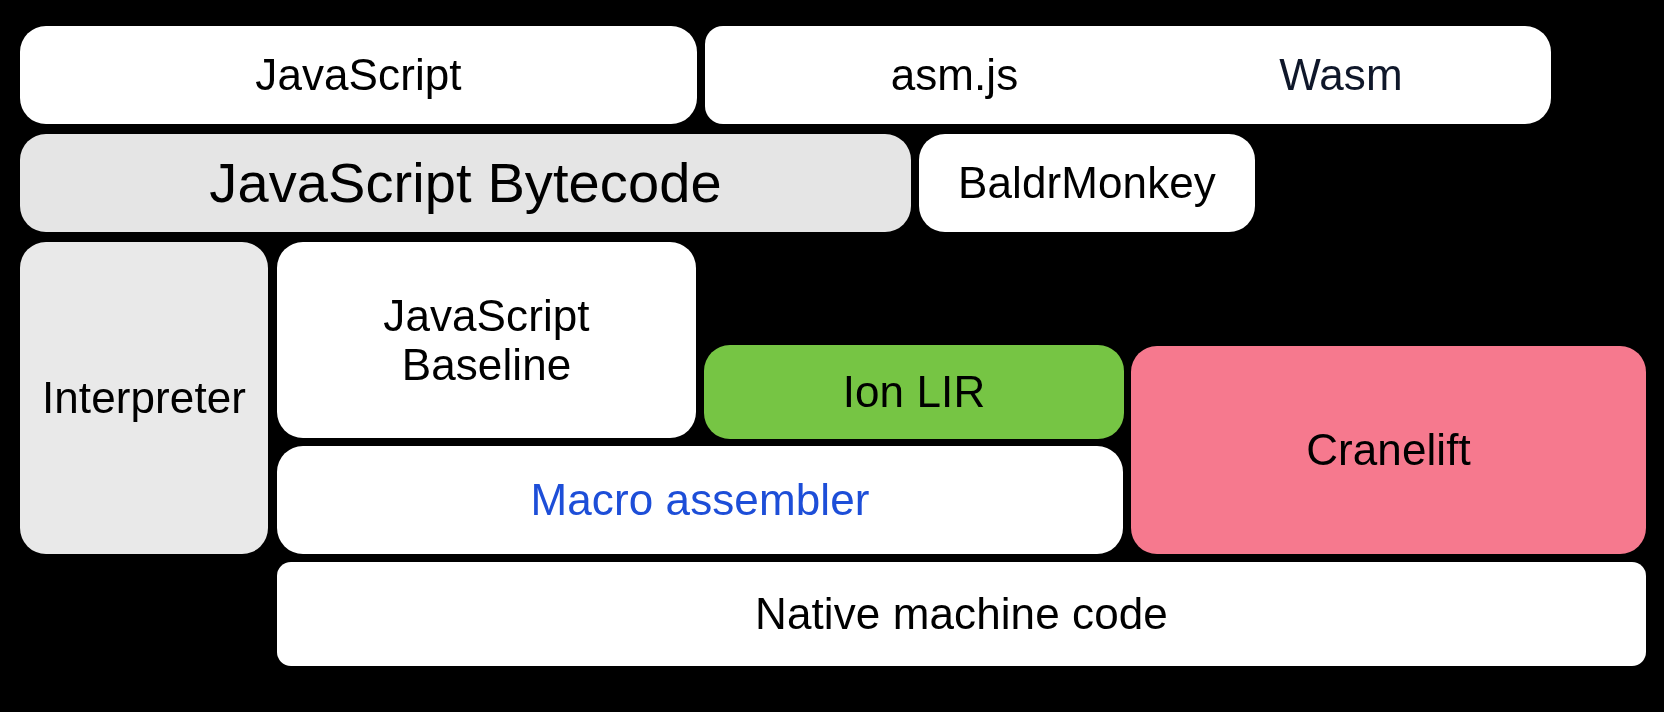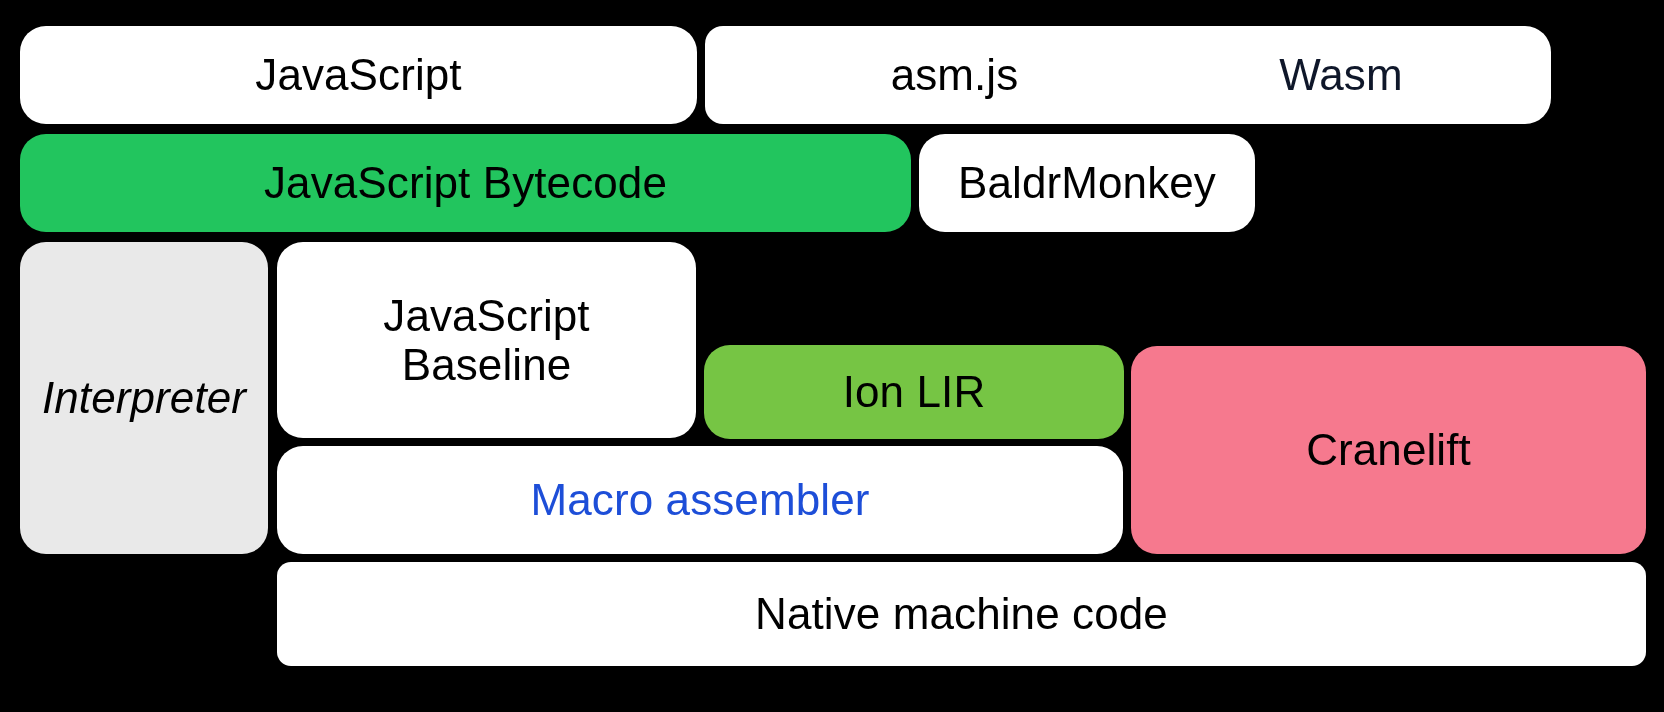--- a/index.html
+++ b/index.html
@@ -37,22 +37,22 @@
   .node.green  { background: #76c544; }
   .node.pink   { background: #f6798e; }
 </style>
 </head>
 <body>
 
 <div id="canvas" style="background: rgb(0, 0, 0);">
     <div class="node white" style="left: 20px; top: 10px; width: 677px; height: 98px; font-size: 44px; border-radius: 26px; background: rgb(255, 255, 255); color: rgb(0, 0, 0);">JavaScript</div>
     <div class="node white" style="left: 705px; top: 10px; width: 499px; height: 98px; font-size: 44px; border-radius: 18px; background: rgb(255, 255, 255); color: rgb(0, 0, 0);">asm.js</div>
     <div class="node white" style="left: 1131px; top: 10px; width: 420px; height: 98px; font-size: 44px; border-radius: 26px; background: rgb(255, 255, 255); color: #0f172a;">Wasm</div>
-    <div class="node white" style="left: 20px; top: 118px; width: 891px; height: 98px; font-size: 44px; border-radius: 26px; background: #22c55e; color: rgb(0, 0, 0);">JavaScript Bytecode</div>
+    <div class="node white" style="left: 20px; top: 118px; width: 891px; height: 98px; font-size: 56px; border-radius: 26px; background: #e5e5e5; color: rgb(0, 0, 0);">JavaScript Bytecode</div>
     <div class="node white" style="left: 919px; top: 118px; width: 336px; height: 98px; font-size: 44px; border-radius: 26px; background: rgb(255, 255, 255); color: rgb(0, 0, 0);">BaldrMonkey</div>
-    <div class="node grey" style="left: 20px; top: 226px; width: 248px; height: 312px; font-size: 44px; border-radius: 26px; background: rgb(233, 233, 233); color: rgb(0, 0, 0); font-style: italic;">Interpreter</div>
+    <div class="node grey" style="left: 20px; top: 226px; width: 248px; height: 312px; font-size: 44px; border-radius: 26px; background: rgb(233, 233, 233); color: rgb(0, 0, 0);">Interpreter</div>
     <div class="node white" style="left: 277px; top: 226px; width: 419px; height: 196px; font-size: 44px; border-radius: 26px; background: rgb(255, 255, 255); color: rgb(0, 0, 0);">JavaScript
 Baseline</div>
     <div class="node green" style="left: 704px; top: 329px; width: 420px; height: 94px; font-size: 44px; border-radius: 26px; background: rgb(118, 197, 68); color: rgb(0, 0, 0);">Ion LIR</div>
     <div class="node pink" style="left: 1131px; top: 330px; width: 515px; height: 208px; font-size: 44px; border-radius: 26px; background: rgb(246, 121, 142); color: rgb(0, 0, 0);">Cranelift</div>
     <div class="node white" style="left: 277px; top: 430px; width: 846px; height: 108px; font-size: 44px; border-radius: 26px; background: rgb(255, 255, 255); color: #1d4ed8;">Macro assembler</div>
     <div class="node white" style="left: 277px; top: 546px; width: 1369px; height: 104px; font-size: 44px; border-radius: 14px; background: rgb(255, 255, 255); color: rgb(0, 0, 0);">Native machine code</div>
   </div>
 
 </body></html>

